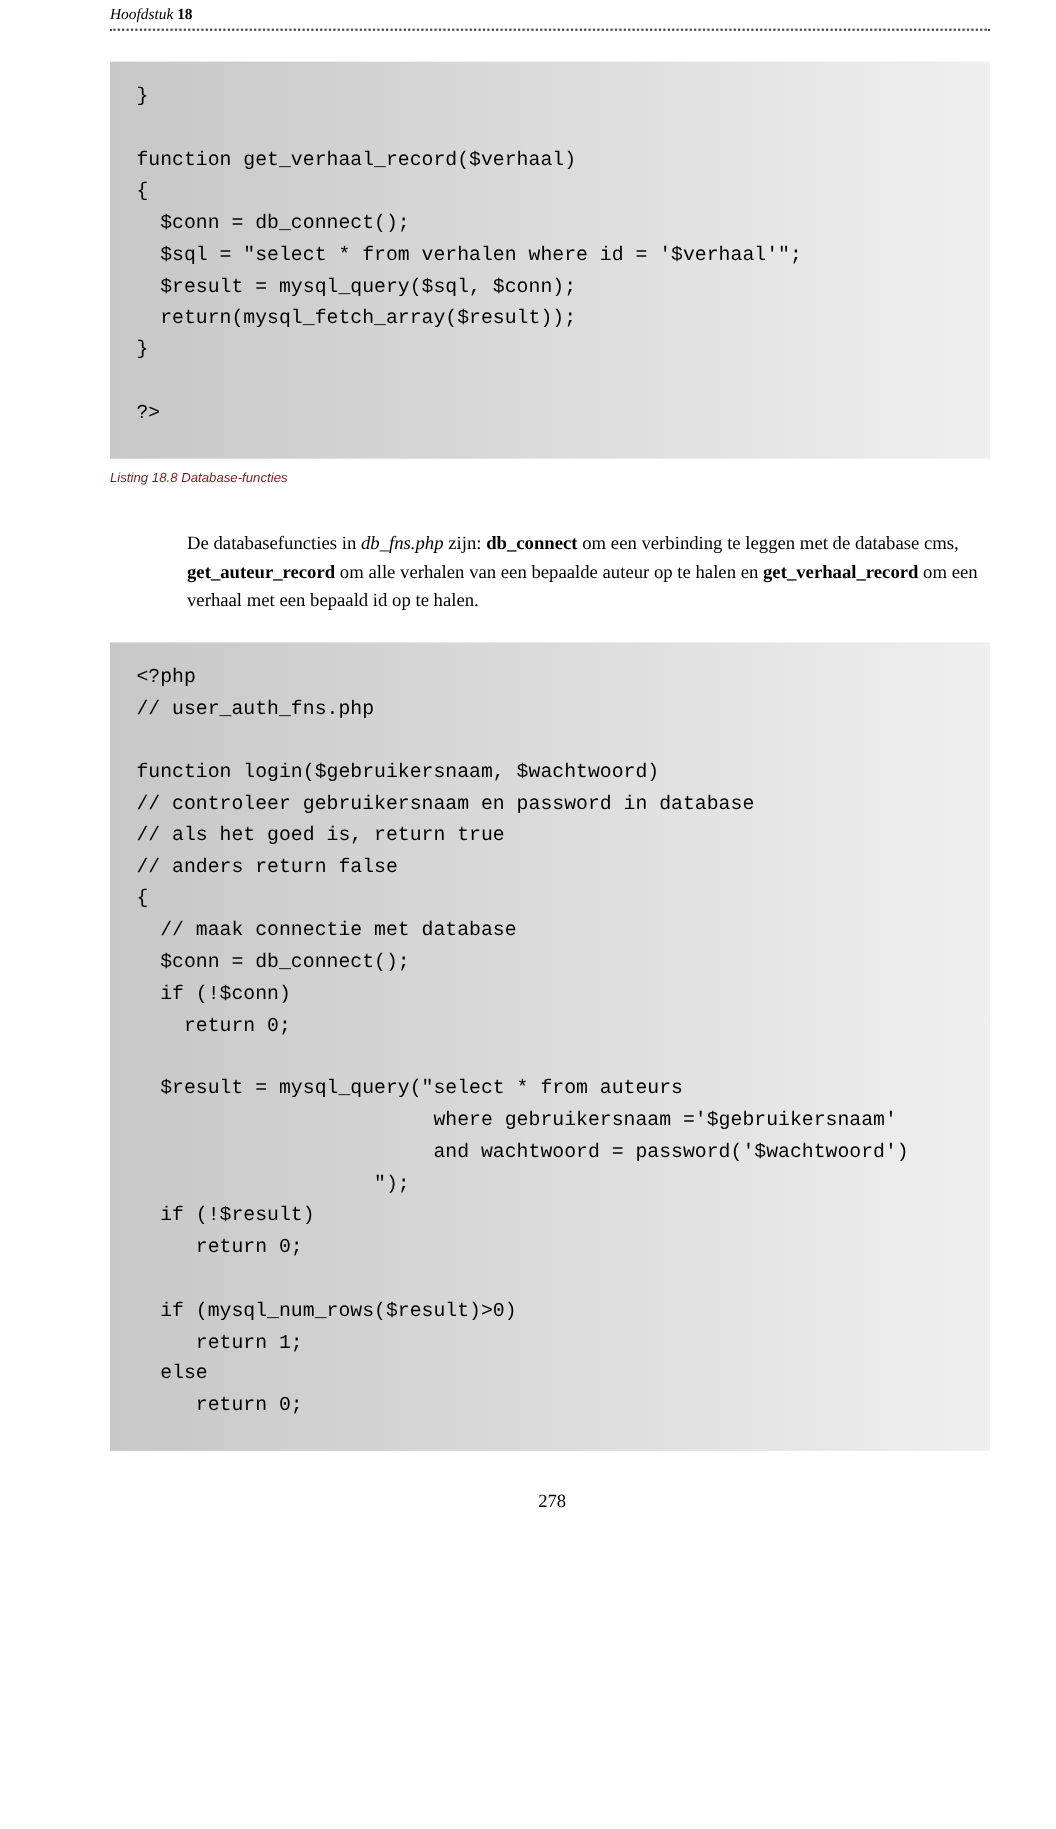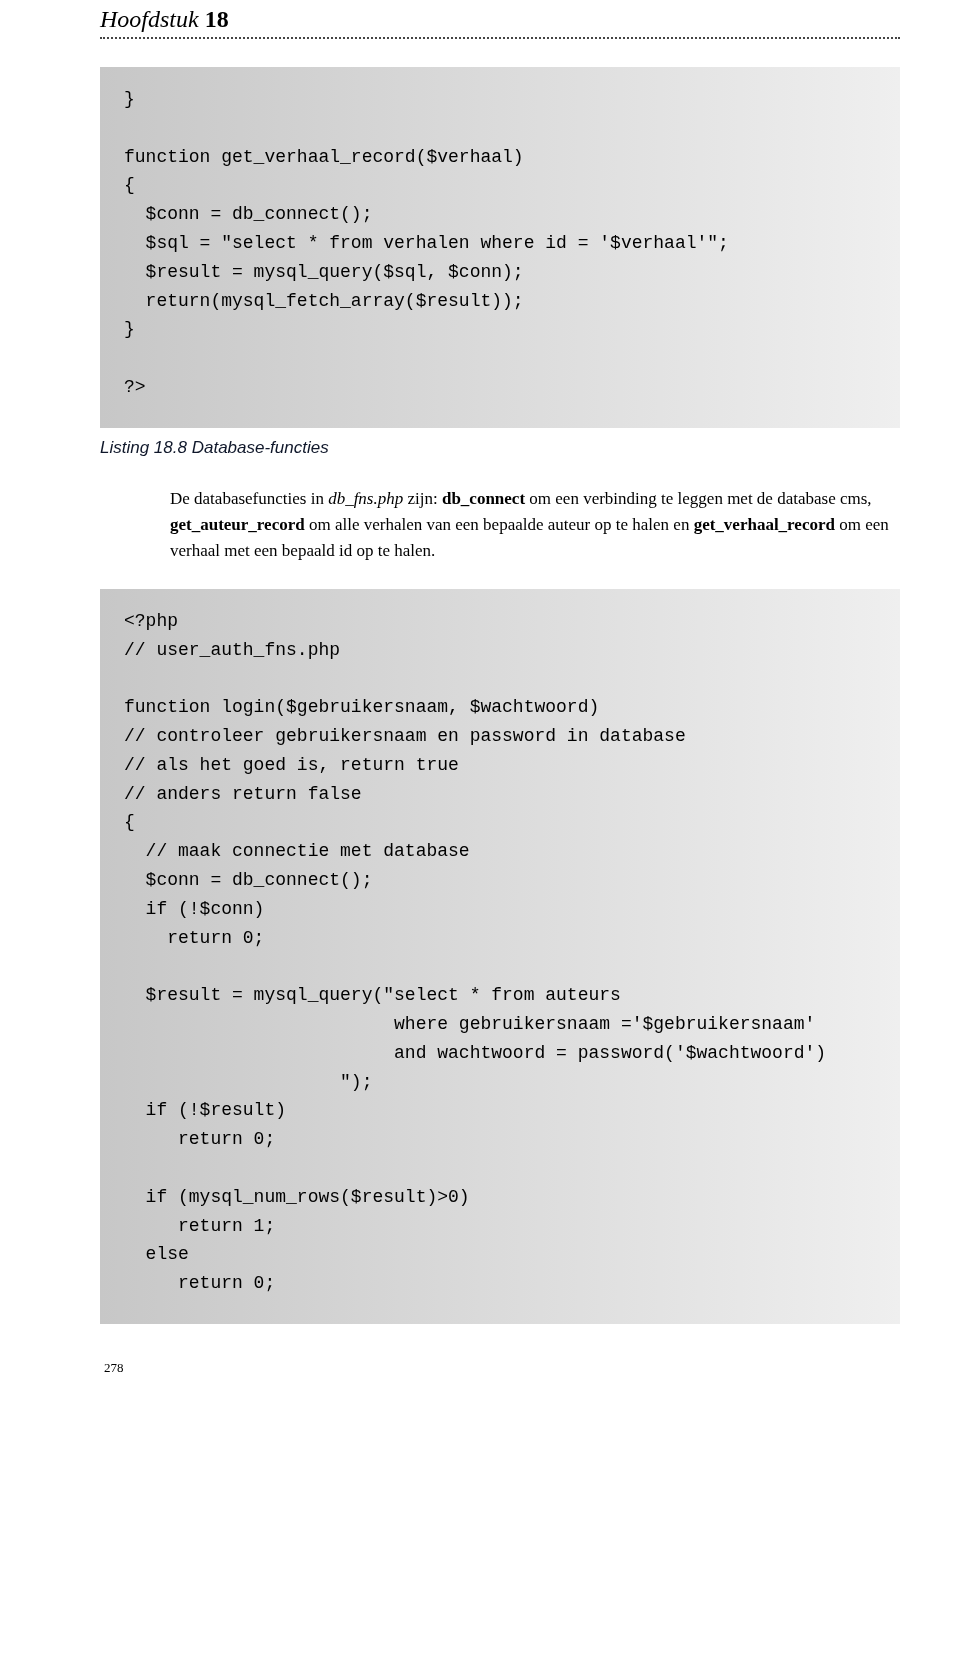--- a/index.html
+++ b/index.html
@@ -8,58 +8,59 @@
     background: #fff;
     font-family: Georgia, "Times New Roman", serif;
     color: #000;
     width: 960px;
   }
   .page {
     padding: 0 60px 40px 100px;
   }
   .chapter-header {
     font-style: italic;
-    font-size: 24px;
+    font-size: 14px;
     border-bottom: 2px dotted #444;
     padding: 6px 0 4px 0;
     margin-bottom: 28px;
   }
   .chapter-header .num {
     font-weight: bold;
     font-style: normal;
   }
   .code-block {
     font-family: "Courier New", Courier, monospace;
     font-size: 18px;
     line-height: 1.6;
     white-space: pre;
     padding: 18px 24px 26px 24px;
     margin: 20px 0 10px 0;
     background: linear-gradient(to right, #c7c7c7 0%, #efefef 100%);
   }
   .caption {
     font-style: italic;
-    font-size: 17px;
-    margin: 8px 0 28px 0;
+    font-size: 12px;
+    margin: 8px 0 40px 0;
     font-family: "Helvetica Neue", Arial, sans-serif;
-    color: #0f172a;
+    color: #7f1d1d;
   }
   .body-text {
     font-size: 17px;
     line-height: 1.55;
     margin: 0 0 24px 70px;
     font-family: Georgia, "Times New Roman", serif;
   }
   .body-text em { font-style: italic; }
   .body-text strong { font-weight: bold; }
   .page-num {
-    font-size: 13px;
+    font-size: 17px;
     margin-top: 36px;
     margin-left: 4px;
     font-family: Georgia, serif;
+    text-align: center;
   }
 </style>
 </head>
 <body>
 
 <div class="page">
 
   <div class="chapter-header">
     <span>Hoofdstuk</span>
     <span class="num">18</span>

